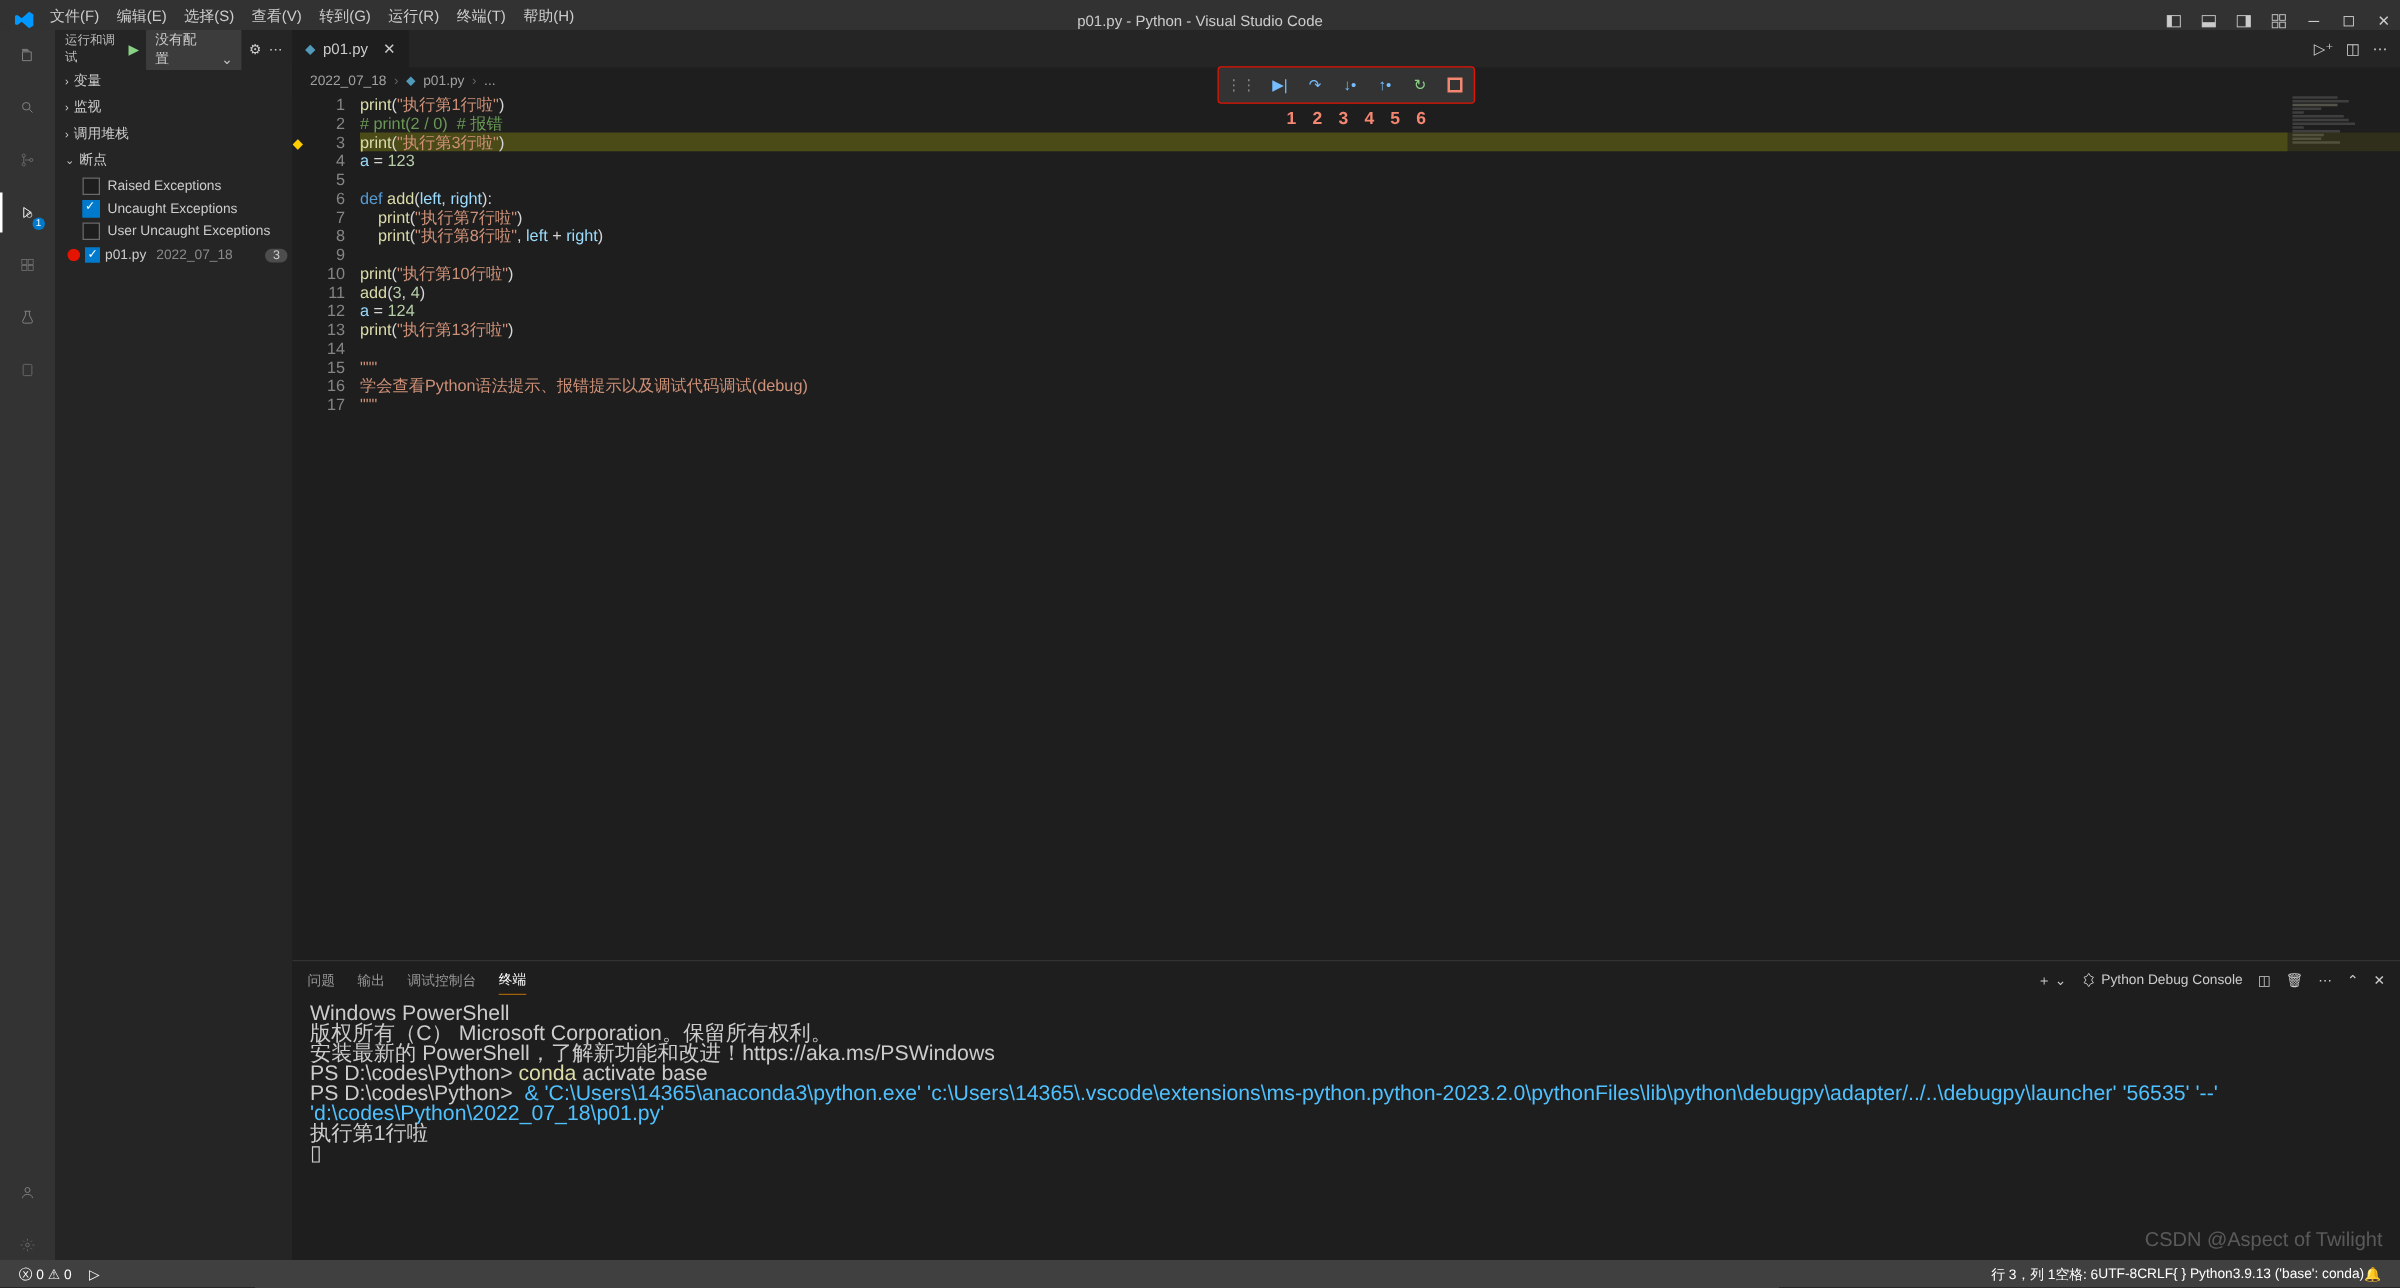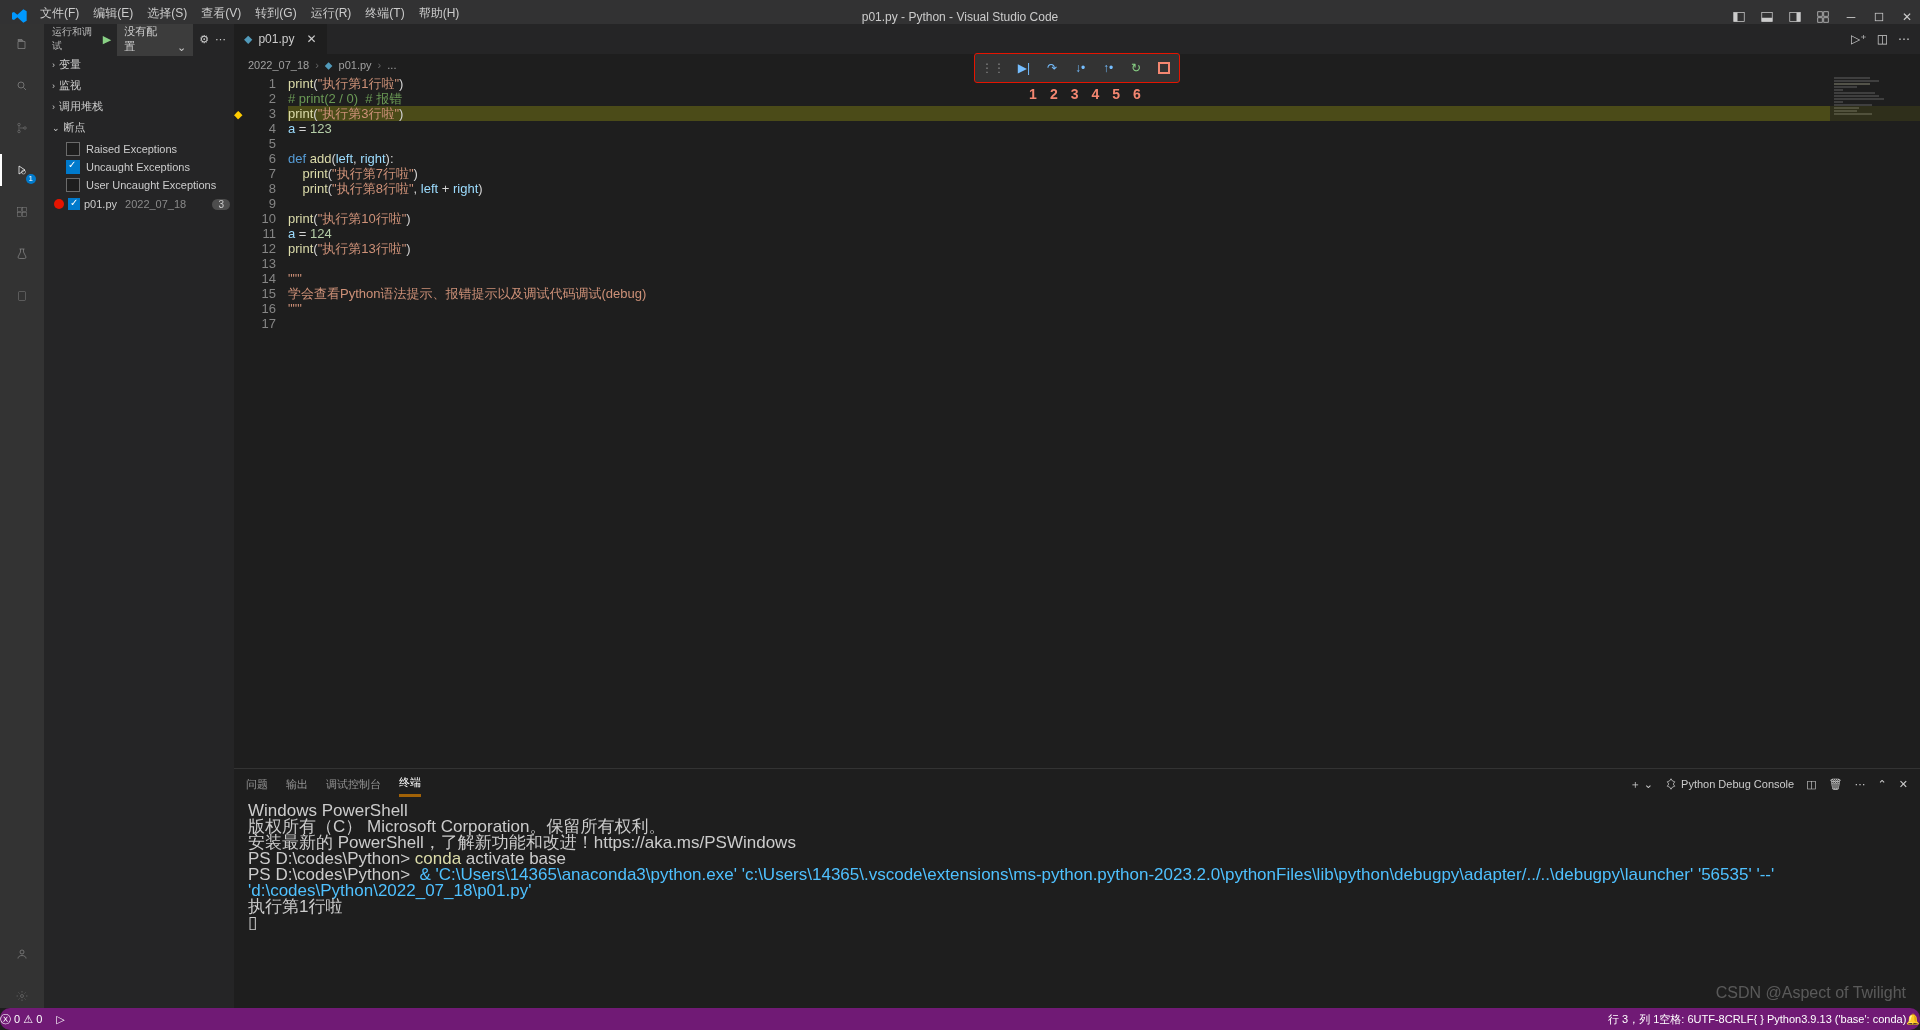--- a/index.html
+++ b/index.html
@@ -60,26 +60,26 @@
 .row.hl { background:#4b4b18; }
 .bp-arrow { color:#ffcc00; font-size:11px; }
 .s-fn { color:#dcdcaa; } .s-str { color:#ce9178; } .s-var { color:#9cdcfe; }
 .s-num { color:#b5cea8; } .s-kw { color:#569cd6; } .s-cmt { color:#6a9955; }
 .s-pn { color:#d4d4d4; }
 .minimap { position:absolute; right:0; top:52px; width:90px; height:120px; background:#1e1e1e; opacity:0.6; }
 .minimap .mline { height:2px; margin:1px 4px; background:#555; }
 .panel { height:240px; border-top:1px solid #333; background:#1e1e1e; display:flex; flex-direction:column; }
 .panel-tabs { height:30px; display:flex; align-items:center; padding:0 12px; gap:18px; font-size:11px; }
 .panel-tabs .ptab { color:#969696; padding:4px 0; cursor:pointer; }
-.panel-tabs .ptab.active { color:#fff; border-bottom:3px solid #a16207; }
+.panel-tabs .ptab.active { color:#fff; border-bottom:1px solid #a16207; }
 .panel-tabs .right { margin-left:auto; display:flex; align-items:center; gap:12px; color:#ccc; }
 .panel-tabs .dbg-console { display:flex; align-items:center; gap:4px; font-size:11px; }
 .terminal { flex:1; padding:4px 14px; font-family:Consolas,monospace; font-size:17px; line-height:16px; color:#cccccc; overflow:auto; white-space:pre-wrap; }
 .terminal .cy { color:#dcdcaa; } .terminal .cb { color:#4fc1ff; }
-.statusbar { height:22px; background:#701a75; display:flex; align-items:center; padding:0 0; gap:14px; font-size:11px; color:#fff;border-radius:10px; }
+.statusbar { height:22px; background:#404040; display:flex; align-items:center; padding:0 15px; gap:14px; font-size:11px; color:#fff; }
 .statusbar .right { margin-left:auto; display:flex; gap:0; align-items:center; }
 .watermark { position:absolute; right:14px; bottom:28px; color:rgba(200,200,200,0.35); font-size:16px; font-weight:500; z-index:50; }
 svg { width:1em; height:1em; fill:currentColor; }
 </style>
 </head>
 <body>
 
 <div class="titlebar">
   <span class="logo">
     <svg viewBox="0 0 24 24">
@@ -332,20 +332,21 @@
           <div class="row"><span class="s-fn">print</span><span class="s-pn">(</span><span class="s-str">"执行第1行啦"</span><span class="s-pn">)</span></div>
           <div class="row"><span class="s-cmt"># print(2 / 0)  # 报错</span></div>
           <div class="row hl"><span class="s-fn">print</span><span class="s-pn">(</span><span class="s-str">"执行第3行啦"</span><span class="s-pn">)</span></div>
           <div class="row"><span class="s-var">a</span><span class="s-pn"> = </span><span class="s-num">123</span></div>
           <div class="row"></div>
           <div class="row"><span class="s-kw">def </span><span class="s-fn">add</span><span class="s-pn">(</span><span class="s-var">left</span><span class="s-pn">, </span><span class="s-var">right</span><span class="s-pn">):</span></div>
           <div class="row">    <span class="s-fn">print</span><span class="s-pn">(</span><span class="s-str">"执行第7行啦"</span><span class="s-pn">)</span></div>
           <div class="row">    <span class="s-fn">print</span><span class="s-pn">(</span><span class="s-str">"执行第8行啦"</span><span class="s-pn">, </span><span class="s-var">left</span><span class="s-pn"> + </span><span class="s-var">right</span><span class="s-pn">)</span></div>
           <div class="row"></div>
           <div class="row"><span class="s-fn">print</span><span class="s-pn">(</span><span class="s-str">"执行第10行啦"</span><span class="s-pn">)</span></div>
+          <div class="row"><span class="s-fn">add</span><span class="s-pn">(</span><span class="s-num">3</span><span class="s-pn">, </span><span class="s-num">4</span><span class="s-pn">)</span></div>
           <div class="row"><span class="s-var">a</span><span class="s-pn"> = </span><span class="s-num">124</span></div>
           <div class="row"><span class="s-fn">print</span><span class="s-pn">(</span><span class="s-str">"执行第13行啦"</span><span class="s-pn">)</span></div>
           <div class="row"></div>
           <div class="row"><span class="s-str">"""</span></div>
           <div class="row"><span class="s-str">学会查看Python语法提示、报错提示以及调试代码调试(debug)</span></div>
           <div class="row"><span class="s-str">"""</span></div>
         </div>
     </div>
 
     <div class="minimap">

